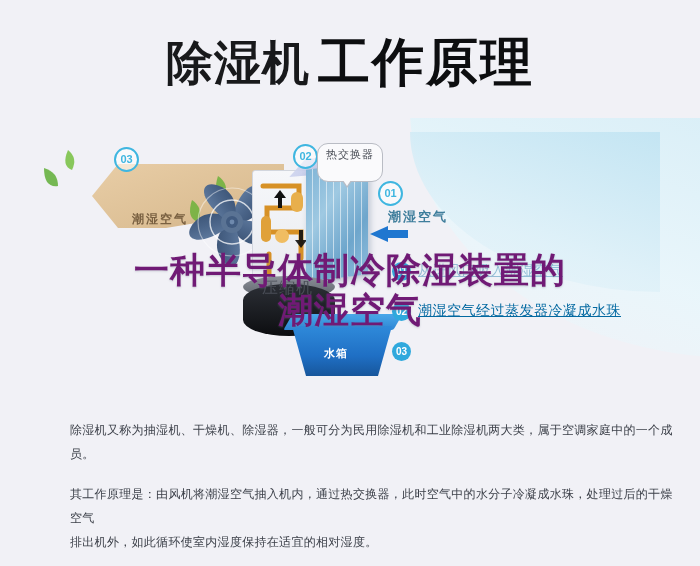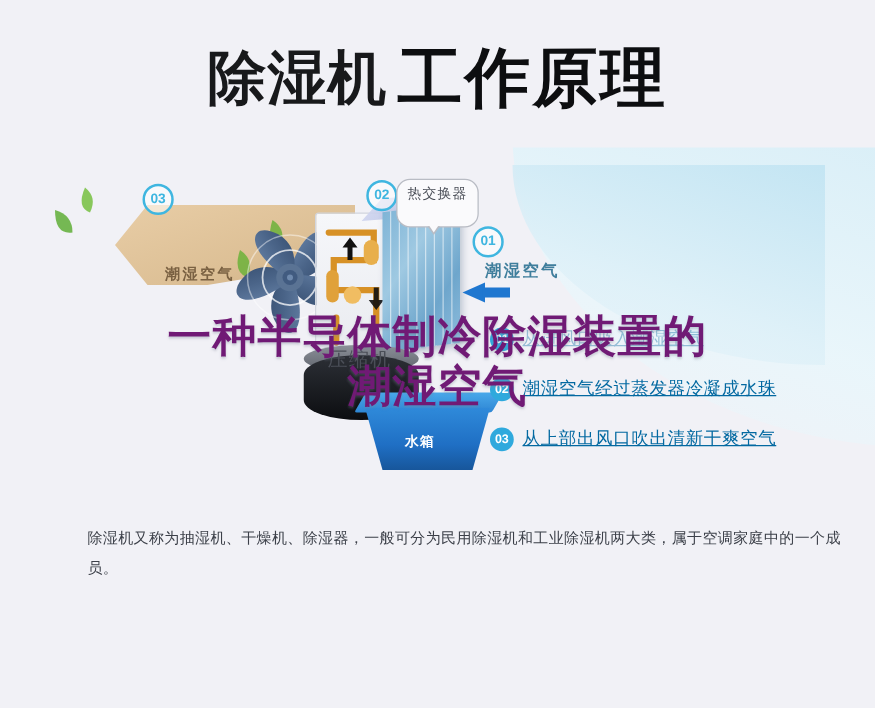--- a/index.html
+++ b/index.html
@@ -304,28 +304,29 @@
     <div class="step obscured">
       <span class="step-badge">01</span>
       <span class="step-text">从进风口吸入潮湿空气</span>
     </div>
     <div class="step">
       <span class="step-badge">02</span>
       <span class="step-text">潮湿空气经过蒸发器冷凝成水珠</span>
     </div>
     <div class="step">
       <span class="step-badge">03</span>
-      <span class="step-text">从上部出风口吹出清新干爽空气</span>
     </div>
   </div>
 
   <div class="wm">
     <div>一种半导体制冷除湿装置的</div>
     <div>潮湿空气</div>
   </div>
 
   <div class="para" id="para1">
     <p>除湿机又称为抽湿机、干燥机、除湿器，一般可分为民用除湿机和工业除湿机两大类，属于空调家庭中的一个成员。</p>
   </div>
   <div class="para" id="para2">
+    <p>其工作原理是：由风机将潮湿空气抽入机内，通过热交换器，此时空气中的水分子冷凝成水珠，处理过后的干燥空气</p>
+    <p>排出机外，如此循环使室内湿度保持在适宜的相对湿度。</p>
   </div>
 
 </div>
 
 </body></html>

